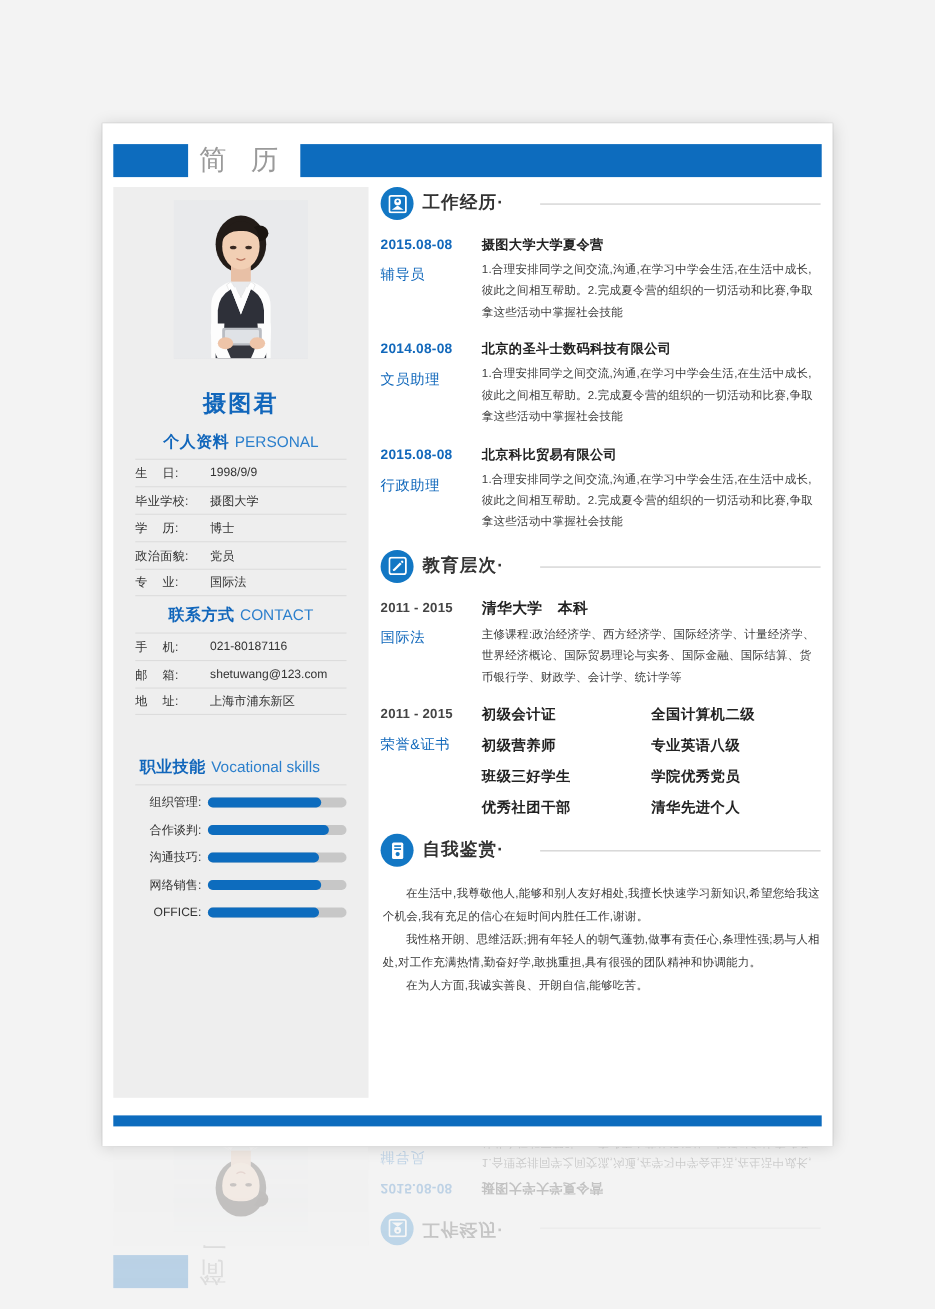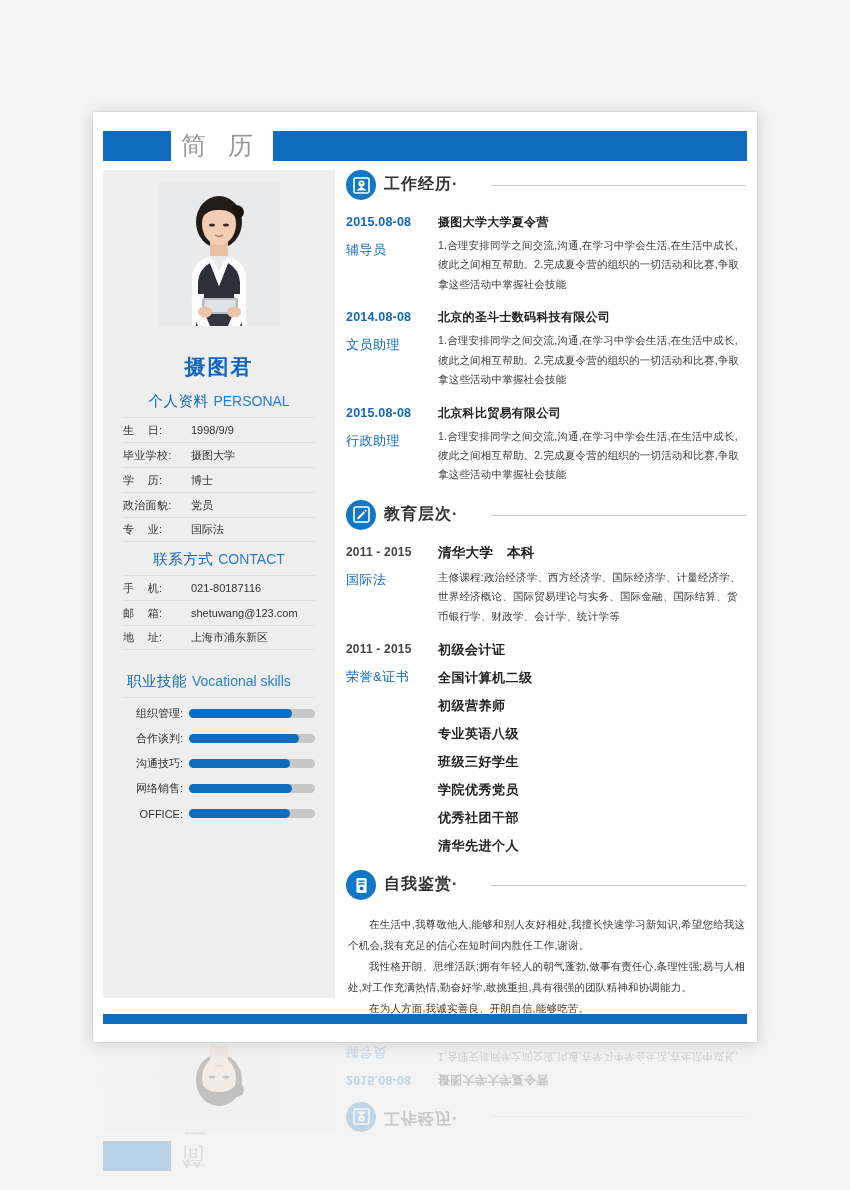--- a/index.html
+++ b/index.html
@@ -66,21 +66,21 @@
     font-size: 21px; font-weight: bold;
     color: #1166bb; letter-spacing: 2px;
   }
 
   .side-sec { position: absolute; left: 20px; width: 192px; }
   .side-title {
     text-align: center; white-space: nowrap;
     margin-bottom: 6px;
   }
   .side-title .cn {
-    font-size: 14.5px; font-weight: normal; color: #1166bb;
+    font-size: 14.5px; font-weight: bold; color: #1166bb;
     letter-spacing: 0.5px;
     text-align: right;
   }
   .side-title .en {
     font-size: 14px; color: #2b7fcc; font-weight: 400;
     margin-left: 5px;
   }
 
   .info-row {
     display: flex; align-items: center;
@@ -162,21 +162,21 @@
     font-size: 12px; font-weight: bold; color: #222;
     margin-bottom: 5px; letter-spacing: 0.3px;
   }
   .entry-desc {
     font-size: 10.5px; color: #3a3a3a; line-height: 1.85;
     letter-spacing: 0.2px;
   }
 
   .cert-grid {
     flex: 1; display: grid;
-    grid-template-columns: 1fr;
+    grid-template-columns: 1fr 1fr;
     row-gap: 10px;
   }
   .cert-item {
     font-size: 13px; font-weight: bold; color: #222;
     letter-spacing: 0.5px;
   }
 
   .about-p {
     font-size: 10.5px; color: #3a3a3a;
     line-height: 2.0; text-indent: 2em;
@@ -305,21 +305,21 @@
             <span class="info-label">邮    箱:</span>
             <span class="info-val">shetuwang@123.com</span>
           </div>
           <div class="info-row">
             <span class="info-label">地    址:</span>
             <span class="info-val">上海市浦东新区</span>
           </div>
         </div>
       </div>
 
-      <div class="side-sec" style="top:502px;">
+      <div class="side-sec" style="top:518px;">
         <div class="side-title" style="text-align:left;padding-left:4px;">
           <span class="cn">职业技能</span><span class="en">Vocational skills</span>
         </div>
         <div class="skills-rule"></div>
         <div>
           <div class="skill-row">
             <span class="skill-label">组织管理:</span>
             <span class="skill-track">
                 <span class="skill-fill" style="width: 82%;"></span>
               </span>

